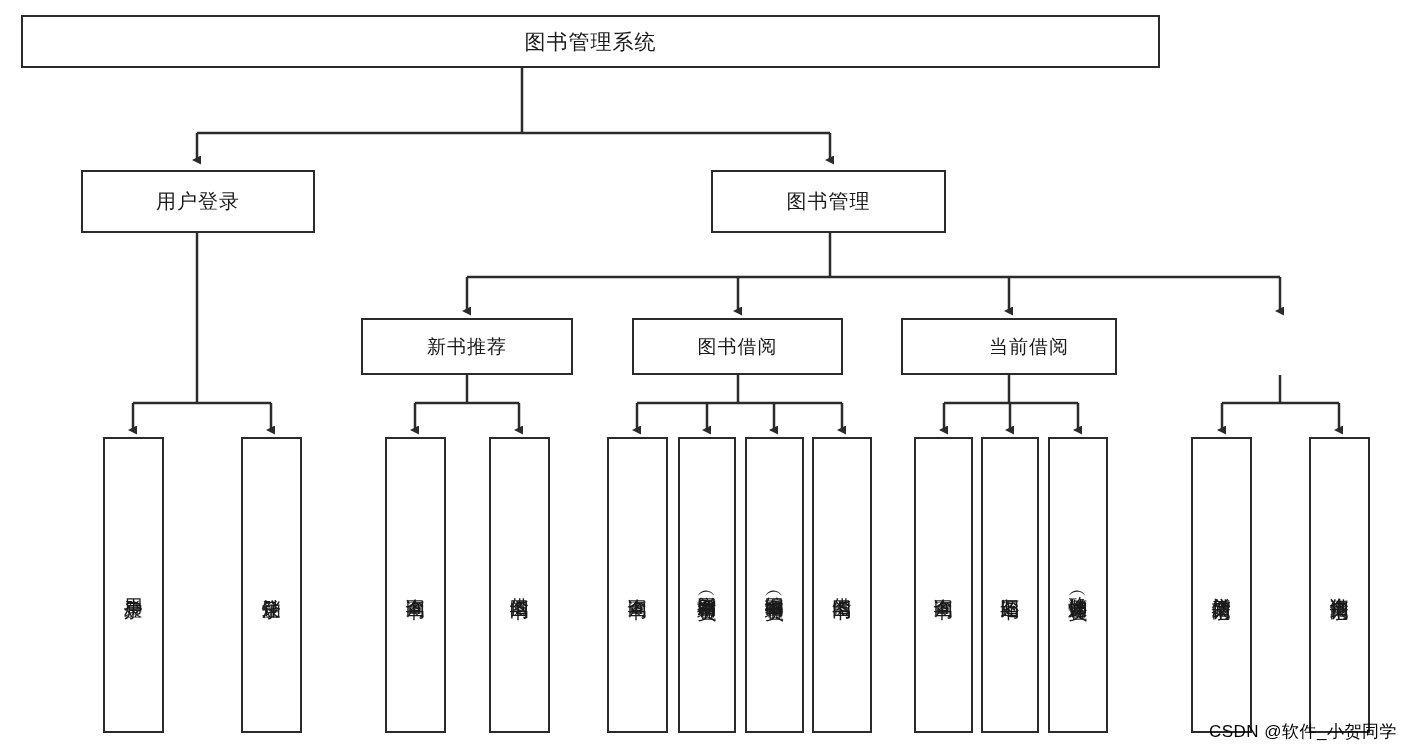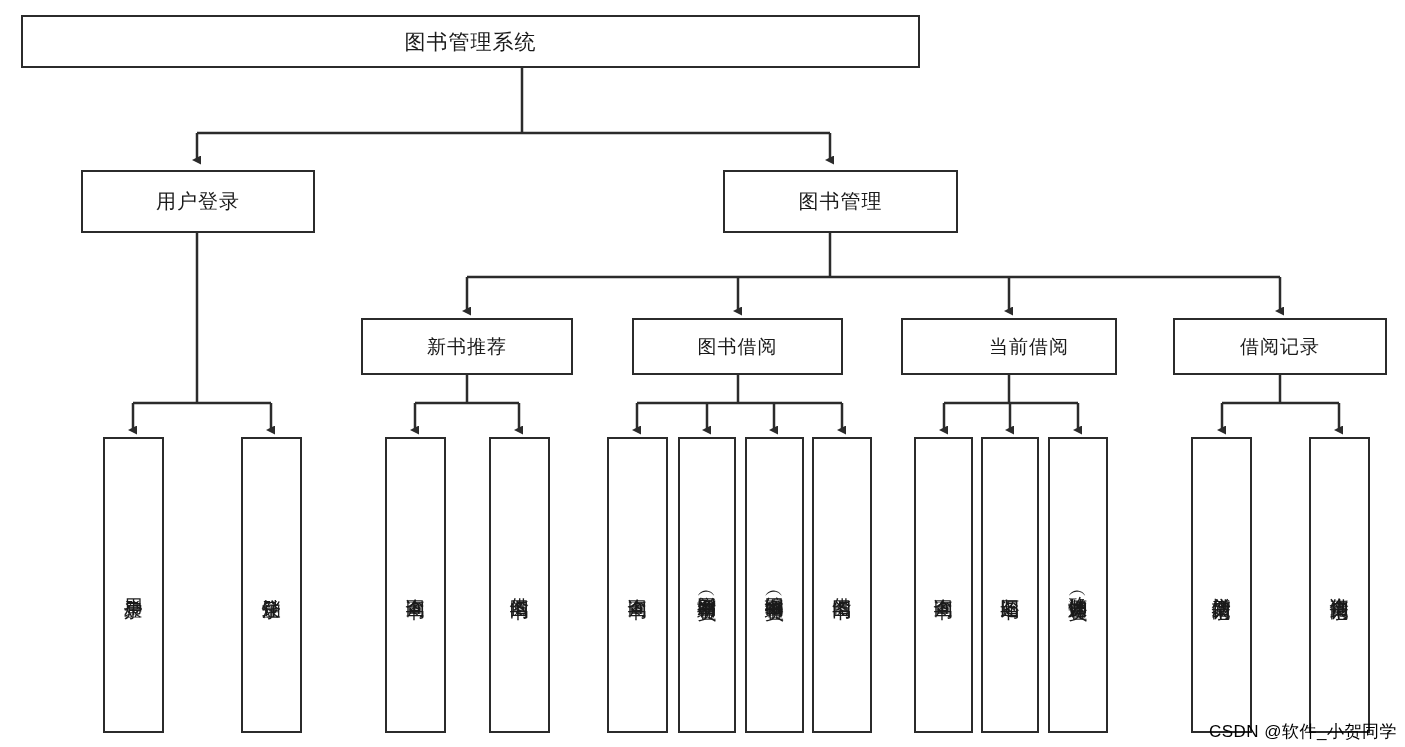--- a/index.html
+++ b/index.html
@@ -117,42 +117,39 @@
       <path d="M1010,403 L1010,430" marker-end="url(#arrow)"></path>
       <path d="M1078,403 L1078,430" marker-end="url(#arrow)"></path>
 
       <path d="M1280,375 L1280,403"></path>
       <path d="M1222,403 L1339,403"></path>
       <path d="M1222,403 L1222,430" marker-end="url(#arrow)"></path>
       <path d="M1339,403 L1339,430" marker-end="url(#arrow)"></path>
     </g>
   </svg>
 
-  <div class="node root" style="left:21px; top:15px; width:899px; height:53px;">
+  <div class="node root" style="left:21px; top:15px; width:1139px; height:53px;">
     <span class="htext">图书管理系统</span>
   </div>
 
   <div class="node lvl1" style="left:81px; top:170px; width:234px; height:63px;">
     <span class="htext">用户登录</span>
   </div>
-  <div class="node lvl1" style="left:711px; top:170px; width:235px; height:63px;margin-left:12px;">
+  <div class="node lvl1" style="left:711px; top:170px; width:235px; height:63px;">
     <span class="htext">图书管理</span>
   </div>
 
   <div class="node lvl2" style="left:361px; top:318px; width:212px; height:57px;">
     <span class="htext">新书推荐</span>
   </div>
   <div class="node lvl2" style="left:632px; top:318px; width:211px; height:57px;">
     <span class="htext">图书借阅</span>
   </div>
   <div class="node lvl2" style="left:901px; top:318px; width:216px; height:57px;padding-left:40px;">
     <span class="htext">当前借阅</span>
-  </div>
-  <div class="node lvl2" style="left:1173px; top:318px; width:214px; height:57px;">
-    <span class="htext">借阅记录</span>
   </div>
 
   <div class="node leaf" style="left:103px; top:437px; width:61px; height:296px;">
     <span class="vtext">用户登录</span>
   </div>
   <div class="node leaf" style="left:241px; top:437px; width:61px; height:296px;">
     <span class="vtext">注销登录</span>
   </div>
 
   <div class="node leaf" style="left:385px; top:437px; width:61px; height:296px;">

